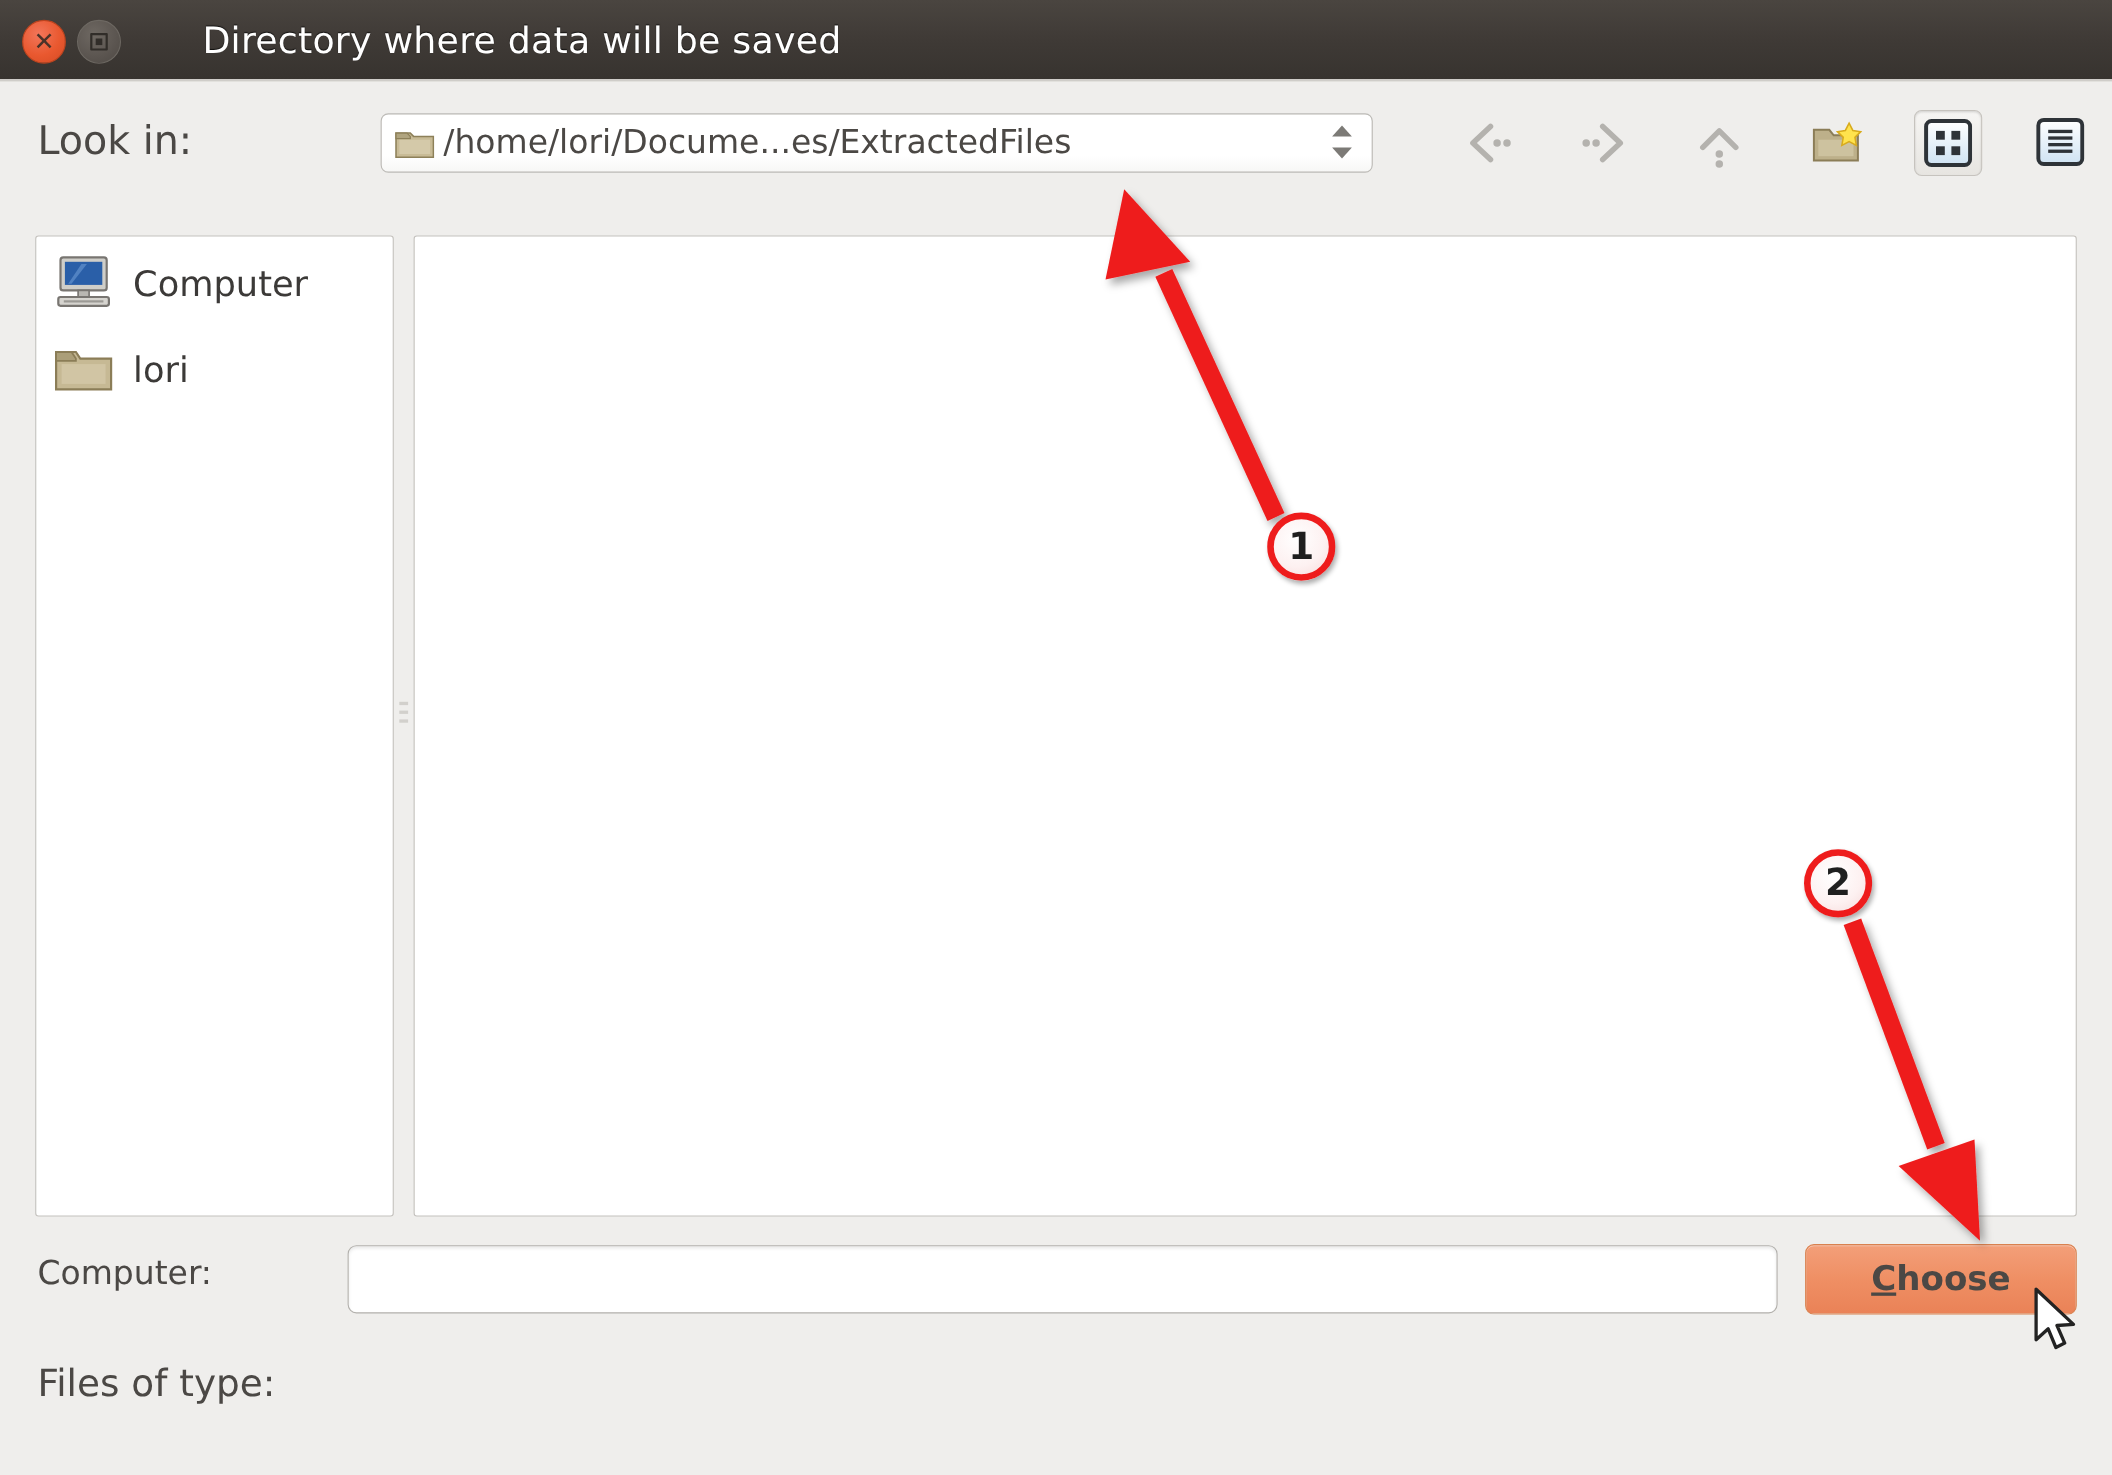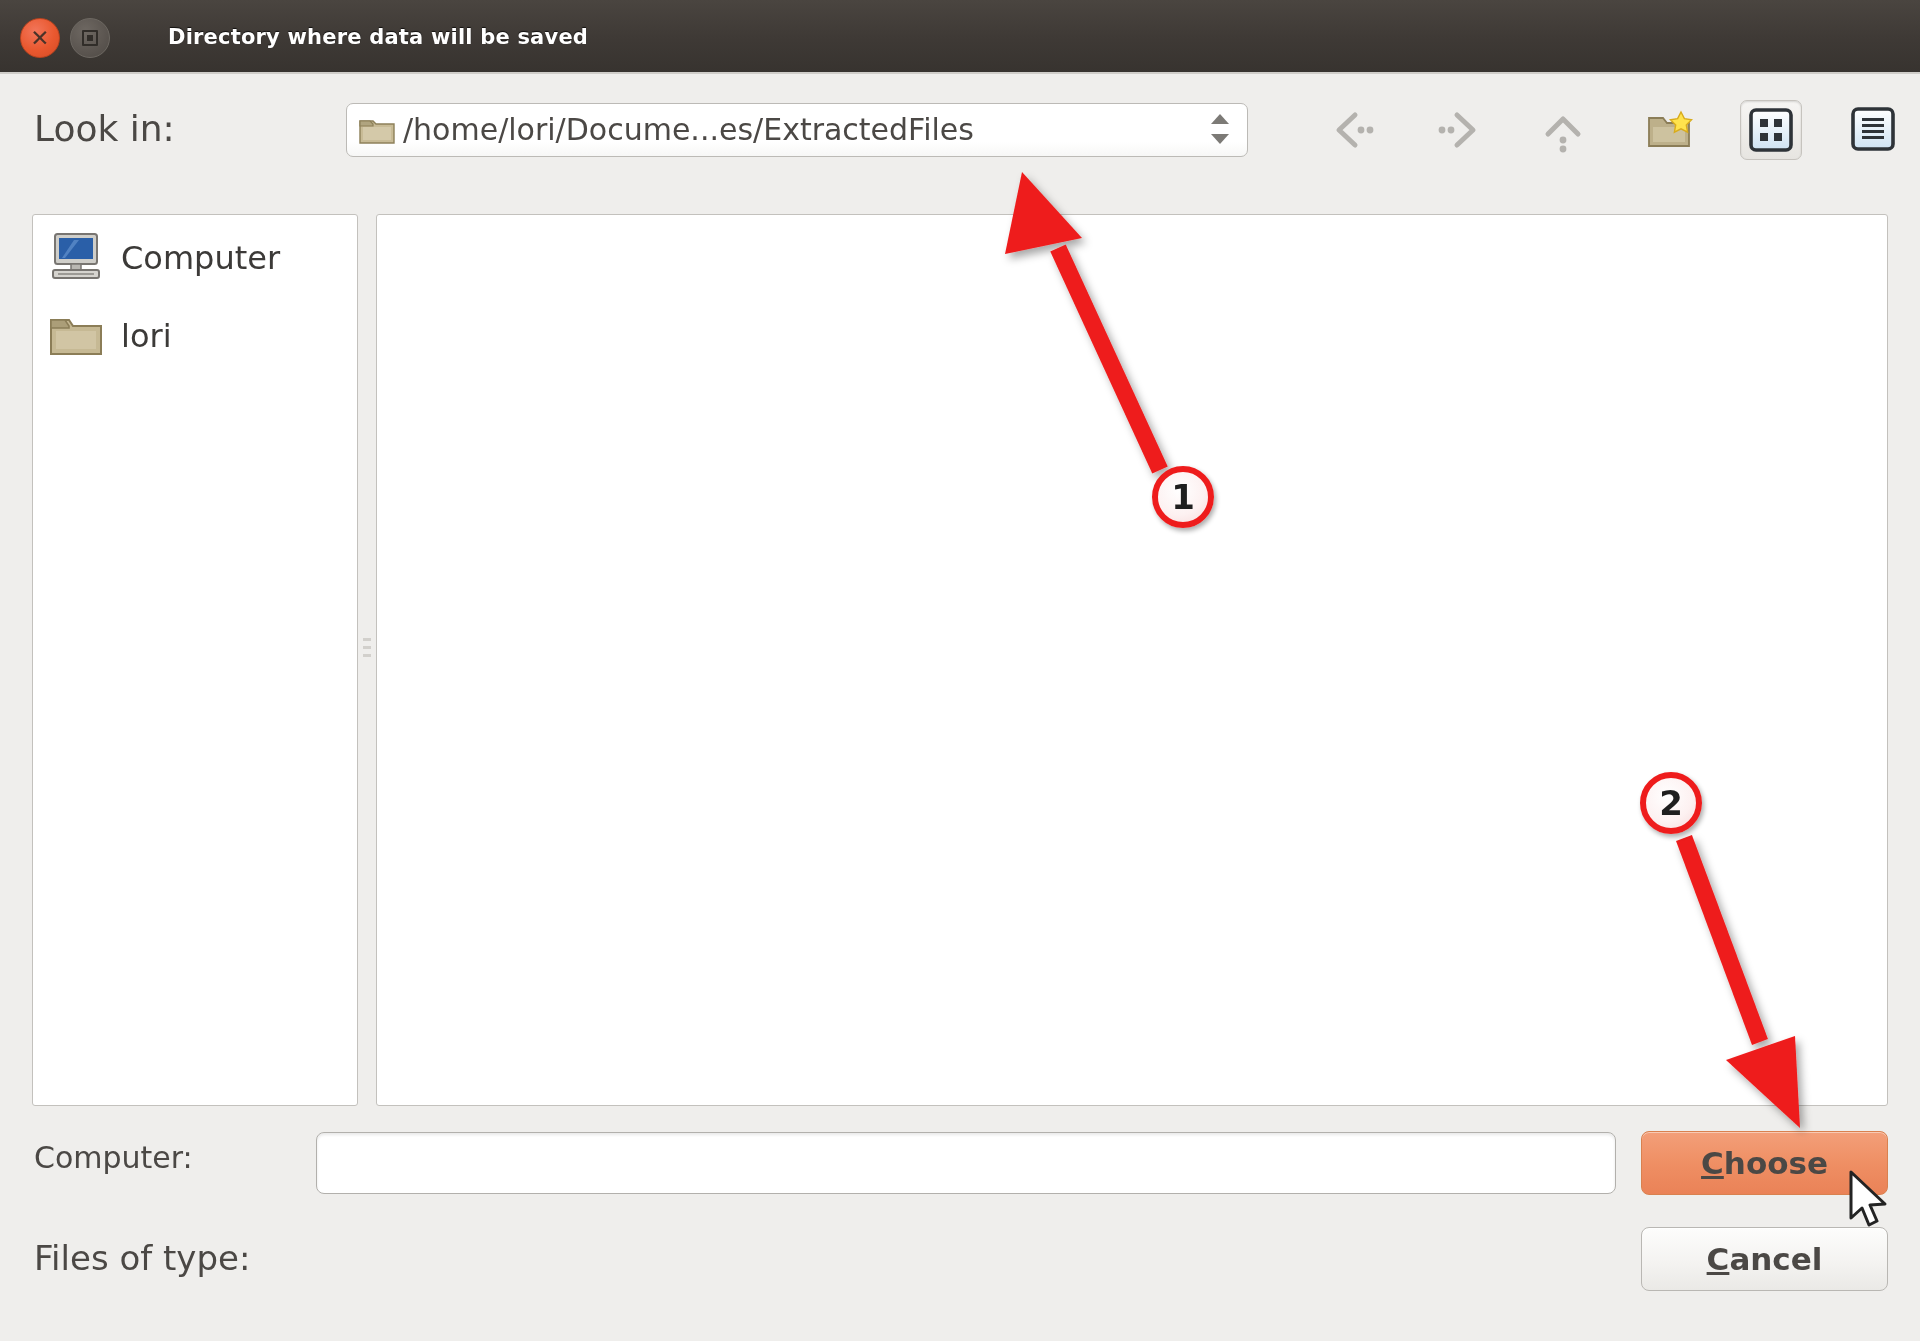--- a/index.html
+++ b/index.html
@@ -74,27 +74,27 @@
   }
   #btn-maximize .glyph::after {
     content: "";
     position: absolute;
     left: 3px; top: 3px;
     right: 3px; bottom: 3px;
     background: #312d29;
   }
   #window-title {
     position: absolute;
-    left: 168px;
+    left: 184px;
     top: 14px;
     height: 46px;
     line-height: 46px;
     color: #ffffff;
-    font-size: 21px;
-    font-weight: bold;
+    font-size: 33px;
+    font-weight: normal;
     letter-spacing: 0.2px;
     text-shadow: 0 -1px 1px rgba(0,0,0,0.75);
     white-space: nowrap;
   }
 
   
   #lookin-label {
     position: absolute;
     left: 34px;
     top: 108px;
@@ -494,23 +494,20 @@
   <div id="filelist"></div>
 
   <div id="dir-label">Computer:</div>
   <input id="dir-input" type="text" value="" style="">
 
   <div id="ftype-label">Files of type:</div>
 
   <div class="dlg-btn" id="btn-choose">
     <span class="btn-lbl"><span class="acc">C</span><span>hoose</span></span>
   </div>
-  <div class="dlg-btn" id="btn-cancel">
-    <span class="btn-lbl"><span class="acc">C</span><span>ancel</span></span>
-  </div>
 
   <svg id="annotations" viewBox="0 0 1920 1341">
     <defs>
       <filter id="shadow" x="-40%" y="-40%" width="190%" height="190%">
         <feDropShadow dx="4" dy="5" stdDeviation="4" flood-color="#000000" flood-opacity="0.35"></feDropShadow>
       </filter>
     </defs>
 
     <g filter="url(#shadow)">
       <path d="M1160 470 L1058 248" stroke="#ee1c1c" stroke-width="17" stroke-linecap="butt"></path>

